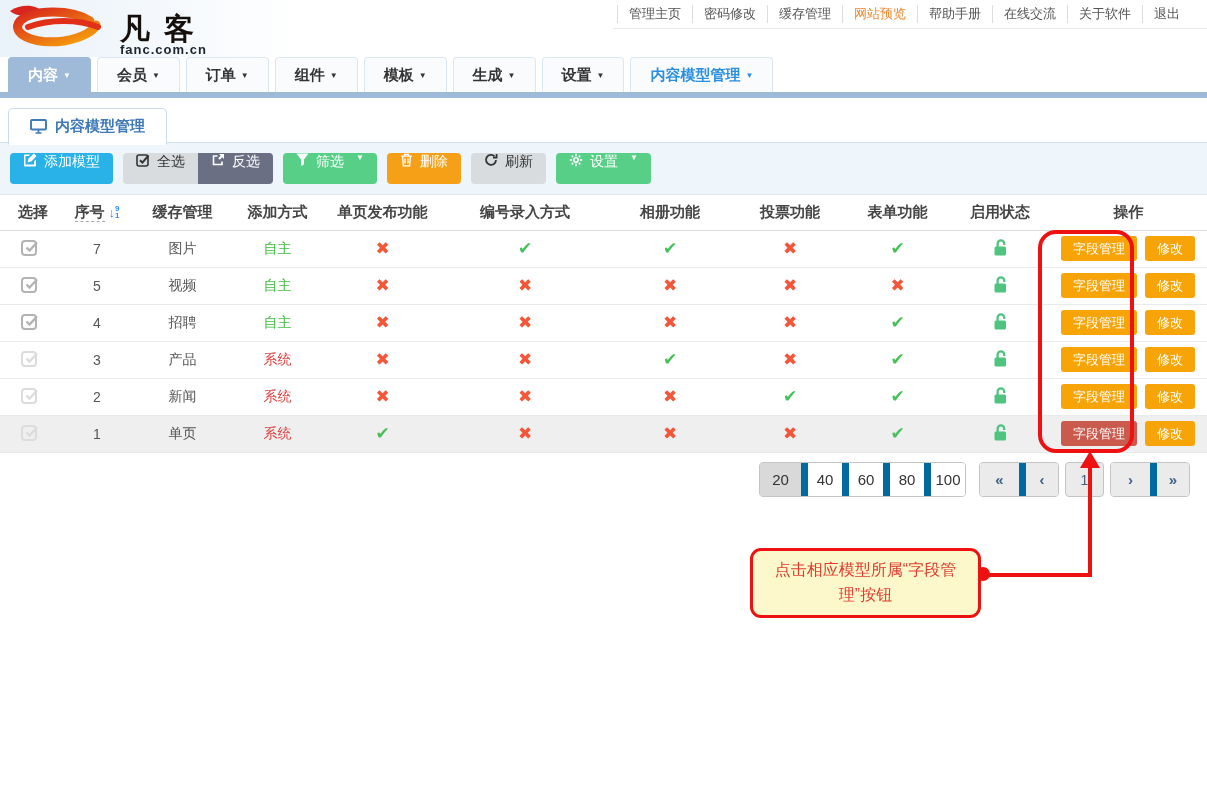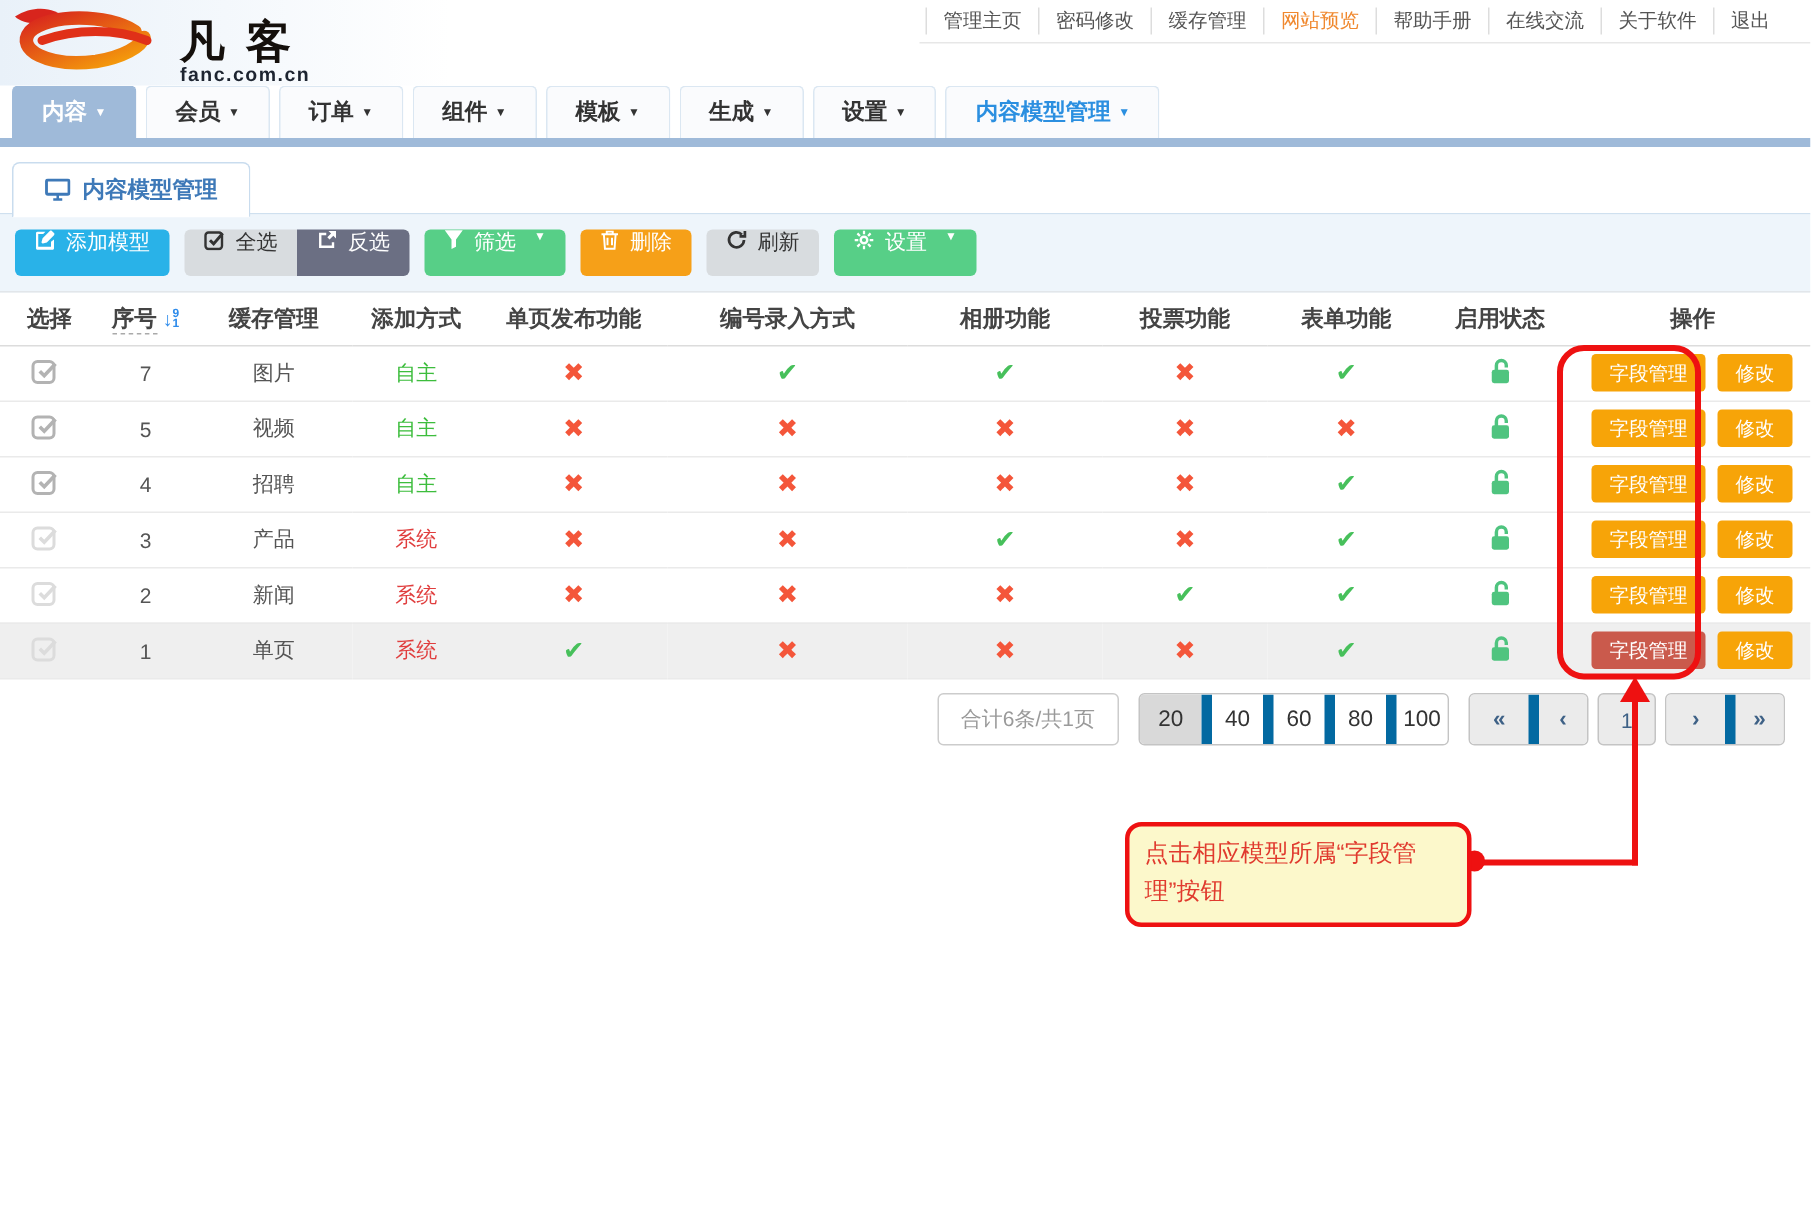--- a/index.html
+++ b/index.html
@@ -92,21 +92,21 @@
 
   
   .annotation { position:absolute; left:0; top:0; width:100%; height:100%; pointer-events:none; z-index:10; }
   .red-rect { position:absolute; left:1038px; top:230px; width:96px; height:223px; border:4px solid #ee1111; border-radius:18px; }
   .conn-h { position:absolute; left:983px; top:573px; width:109px; height:4px; background:#ee1111; }
   .conn-v { position:absolute; left:1088px; top:467px; width:4px; height:110px; background:#ee1111; }
   .conn-dot { position:absolute; left:976px; top:567px; width:14px; height:14px; border-radius:50%; background:#ee1111; }
   .arrow-head { position:absolute; left:1080px; top:451px; width:0; height:0;
     border-left:10px solid transparent; border-right:10px solid transparent; border-bottom:17px solid #ee1111; }
   .callout { position:absolute; left:750px; top:548px; width:231px; background:#fcf8cb; border:3px solid #ee1111;
-    border-radius:11px; color:#e03a2e; font-size:16px; text-align:left; padding:7px 10px; line-height:1.55; }
+    border-radius:11px; color:#e03a2e; font-size:16px; text-align:center; padding:7px 10px; line-height:1.55; }
 </style>
 </head>
 <body>
 
 <div class="page">
 
   <header class="top-header">
     <div class="logo">
       <svg width="112" height="54" viewBox="0 0 112 54">
         <defs>
@@ -444,21 +444,20 @@
               </svg>
             </span></td>
     <td class="ops">
       <button class="btn-field red">字段管理</button><button class="btn-edit">修改</button>
     </td>
   </tr>
 </tbody>
   </table>
 
   <div class="pagination">
-    <div class="pg-info">合计6条/共1页</div>
     <div class="pg-group" id="size-group">
   <button class="pg-size active">20</button>
 
   <button class="pg-size">40</button>
 
   <button class="pg-size">60</button>
 
   <button class="pg-size">80</button>
 
   <button class="pg-size">100</button>

